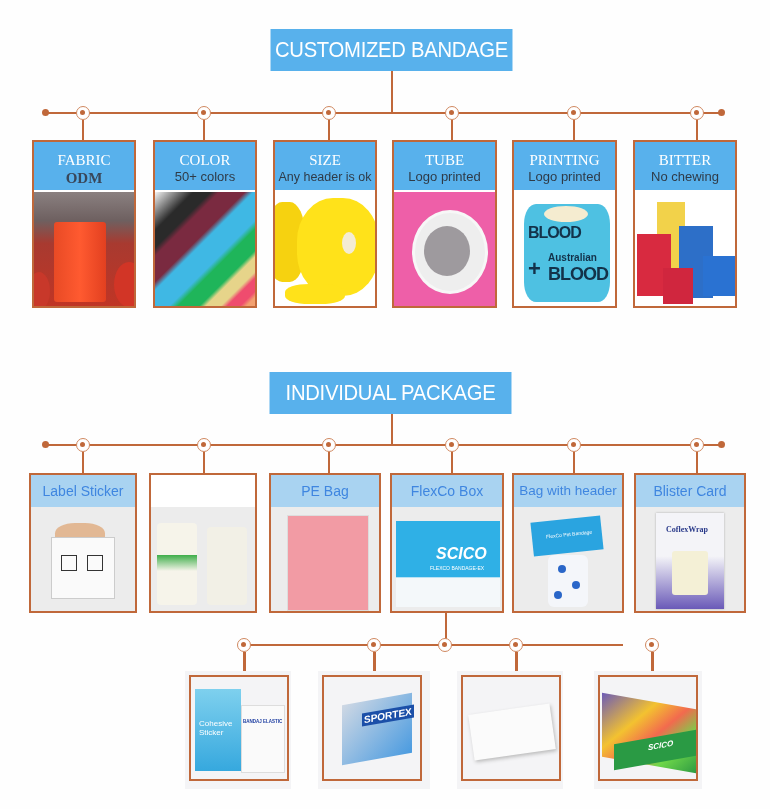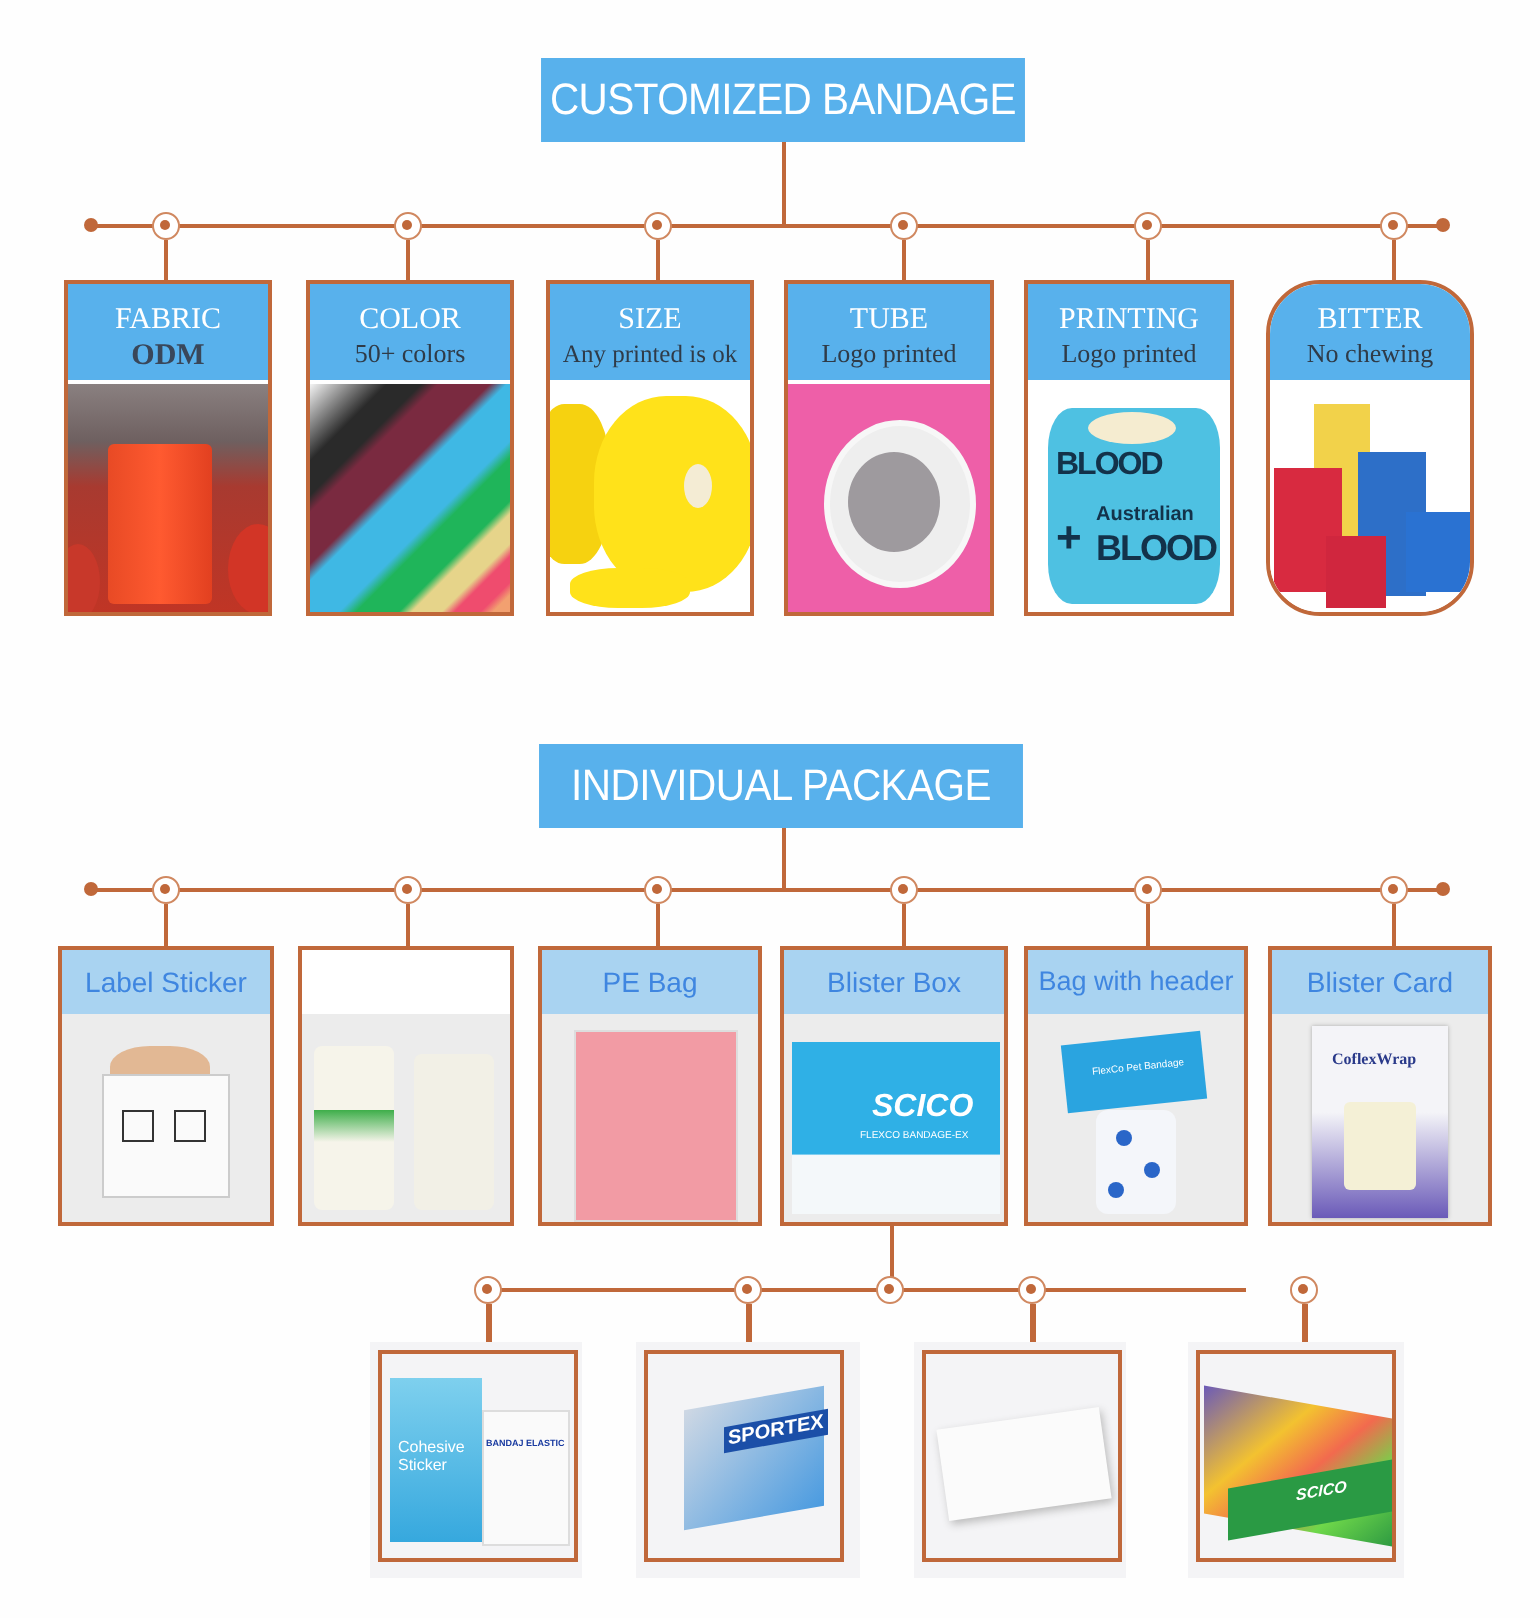--- a/index.html
+++ b/index.html
@@ -7,21 +7,21 @@
   .title-box { position:absolute; background:#58b1ec; color:#fff; font-family:"Liberation Sans", sans-serif; font-size:22px; text-align:center; display:flex; align-items:center; justify-content:center; letter-spacing:-0.3px; transform:scaleX(0.92); }
   .hline { position:absolute; height:2px; background:#c0683a; }
   .vline { position:absolute; width:2px; background:#c0683a; }
   .vline.thick { width:3px; }
   .dot { position:absolute; width:7px; height:7px; border-radius:50%; background:#c0683a; }
   .node { position:absolute; width:14px; height:14px; border-radius:50%; background:#fff; border:1.5px solid #d08860; box-sizing:border-box; }
   .node::after { content:""; position:absolute; left:3px; top:3px; width:5px; height:5px; border-radius:50%; background:#c0683a; }
   .card { position:absolute; border:2px solid #c0683a; box-sizing:border-box; background:#fff; overflow:hidden; }
   .card-head { position:absolute; left:0; right:0; top:0; background:#58b1ec; color:#fff; text-align:center; }
   .card-head .h1 { font-family:"Liberation Serif", serif; font-size:15px; line-height:18px; padding-top:9px; }
-  .card-head .h2 { font-family:Liberation Serif, serif; font-size:13px; color:#2f3b48; line-height:16px; }
+  .card-head .h2 { font-family:Liberation Sans, sans-serif; font-size:13px; color:#2f3b48; line-height:16px; }
   .card-head .h1.serif2 { font-family:"Liberation Serif", serif; font-size:15px; color:#3a4a5c; }
   .pkg-head { position:absolute; left:0; right:0; top:0; height:32px; background:#a9d3f1; color:#3f86e0; text-align:center; font-size:14px; line-height:32px; white-space:nowrap; }
   .img { position:absolute; left:0; right:0; bottom:0;text-align:right; }
   .sub-card { position:absolute; background:#f4f4f6; }
   .sub-card .frame { position:absolute; border:2px solid #c0683a; box-sizing:border-box; }
 </style>
 </head>
 <body>
 
 <div class="title-box" style="left:260px; top:29px; width:263px; height:42px;">
@@ -62,21 +62,21 @@
   <div class="card-head" style="height:48px;">
     <div class="h1">COLOR</div>
     <div class="h2">50+ colors</div>
   </div>
   <div class="img" style="top:50px; background:linear-gradient(135deg,#f4f4f4 0%,#2a2a2a 18%,#2a2a2a 26%,#7a2a40 30%,#7a2a40 42%,#3fb8e4 46%,#3fb8e4 60%,#1fb55a 64%,#1fb55a 74%,#e6d48a 77%,#e6d48a 84%,#ef4c6e 87%,#ef4c6e 93%,#f2a070 96%);"></div>
 </div>
 
 <div class="card" style="left:273px; top:140px; width:104px; height:168px;">
   <div class="card-head" style="height:48px;">
     <div class="h1">SIZE</div>
-    <div class="h2" style="white-space:nowrap; font-size:12.5px;">Any printed is ok</div>
+    <div class="h2" style="white-space:nowrap; font-size:12.5px;">Any header is ok</div>
   </div>
   <div class="img" style="top:50px; background:#fff;">
     <div style="position:absolute; left:-8px; top:10px; width:38px; height:80px; background:#f6d210; border-radius:40%;"></div>
     <div style="position:absolute; left:22px; top:6px; width:82px; height:98px; background:#ffe21a; border-radius:44%;"></div>
     <div style="position:absolute; left:67px; top:40px; width:14px; height:22px; background:#f4ecd4; border-radius:50%;"></div>
     <div style="position:absolute; left:10px; top:92px; width:60px; height:20px; background:#ffe21a; border-radius:40%;"></div>
   </div>
 </div>
 
 <div class="card" style="left:392px; top:140px; width:105px; height:168px;">
@@ -98,21 +98,21 @@
   <div class="img" style="top:50px; background:#fff;">
     <div style="position:absolute; left:10px; top:12px; width:86px; height:98px; background:#4ec1e2; border-radius:12px / 20px;"></div>
     <div style="position:absolute; left:30px; top:14px; width:44px; height:16px; background:#f5ecd0; border-radius:50%;"></div>
     <div style="position:absolute; left:14px; top:32px; font-size:16px; font-weight:bold; color:#13324a; letter-spacing:-1px;">BLOOD</div>
     <div style="position:absolute; left:14px; top:64px; font-size:22px; font-weight:bold; color:#13324a;">+</div>
     <div style="position:absolute; left:34px; top:60px; font-size:10px; font-weight:bold; color:#13324a;">Australian</div>
     <div style="position:absolute; left:34px; top:72px; font-size:18px; font-weight:bold; color:#13324a; letter-spacing:-1px;">BLOOD</div>
   </div>
 </div>
 
-<div class="card" style="left:633px; top:140px; width:104px; height:168px;border-radius:27px;">
+<div class="card" style="left:633px; top:140px; width:104px; height:168px;">
   <div class="card-head" style="height:48px;">
     <div class="h1">BITTER</div>
     <div class="h2">No chewing</div>
   </div>
   <div class="img" style="top:50px; background:#fff;">
     <div style="position:absolute; left:22px; top:10px; width:28px; height:70px; background:#f2d24a;"></div>
     <div style="position:absolute; left:44px; top:34px; width:34px; height:72px; background:#2d6fc8;"></div>
     <div style="position:absolute; left:2px; top:42px; width:34px; height:62px; background:#d82a40;"></div>
     <div style="position:absolute; left:68px; top:64px; width:34px; height:40px; background:#2a72d2;"></div>
     <div style="position:absolute; left:28px; top:76px; width:30px; height:36px; background:#d0263e;"></div>
@@ -160,21 +160,21 @@
 </div>
 
 <div class="card" style="left:269px; top:473px; width:112px; height:140px;">
   <div class="pkg-head">PE Bag</div>
   <div class="img" style="top:32px; background:#ececec;">
     <div style="position:absolute; left:16px; top:8px; width:80px; height:94px; background:#f29ba4; border:1px solid #ddd;"></div>
   </div>
 </div>
 
 <div class="card" style="left:390px; top:473px; width:114px; height:140px;">
-  <div class="pkg-head">Blister Box</div>
+  <div class="pkg-head">FlexCo Box</div>
   <div class="img" style="top:32px; background:#ececec;">
     <div style="position:absolute; left:4px; top:14px; width:104px; height:86px; background:linear-gradient(180deg,#2fb0e6 0%,#2fb0e6 65%,#f4f8fa 66%);"></div>
     <div style="position:absolute; left:44px; top:38px; font-size:16px; font-weight:bold; font-style:italic; color:#fff;">SCICO</div>
     <div style="position:absolute; left:38px; top:58px; font-size:5px; color:#fff;">FLEXCO BANDAGE-EX</div>
   </div>
 </div>
 
 <div class="card" style="left:512px; top:473px; width:112px; height:140px;">
   <div class="pkg-head" style="font-size:13.5px;">Bag with header</div>
   <div class="img" style="top:32px; background:#ececec;">

